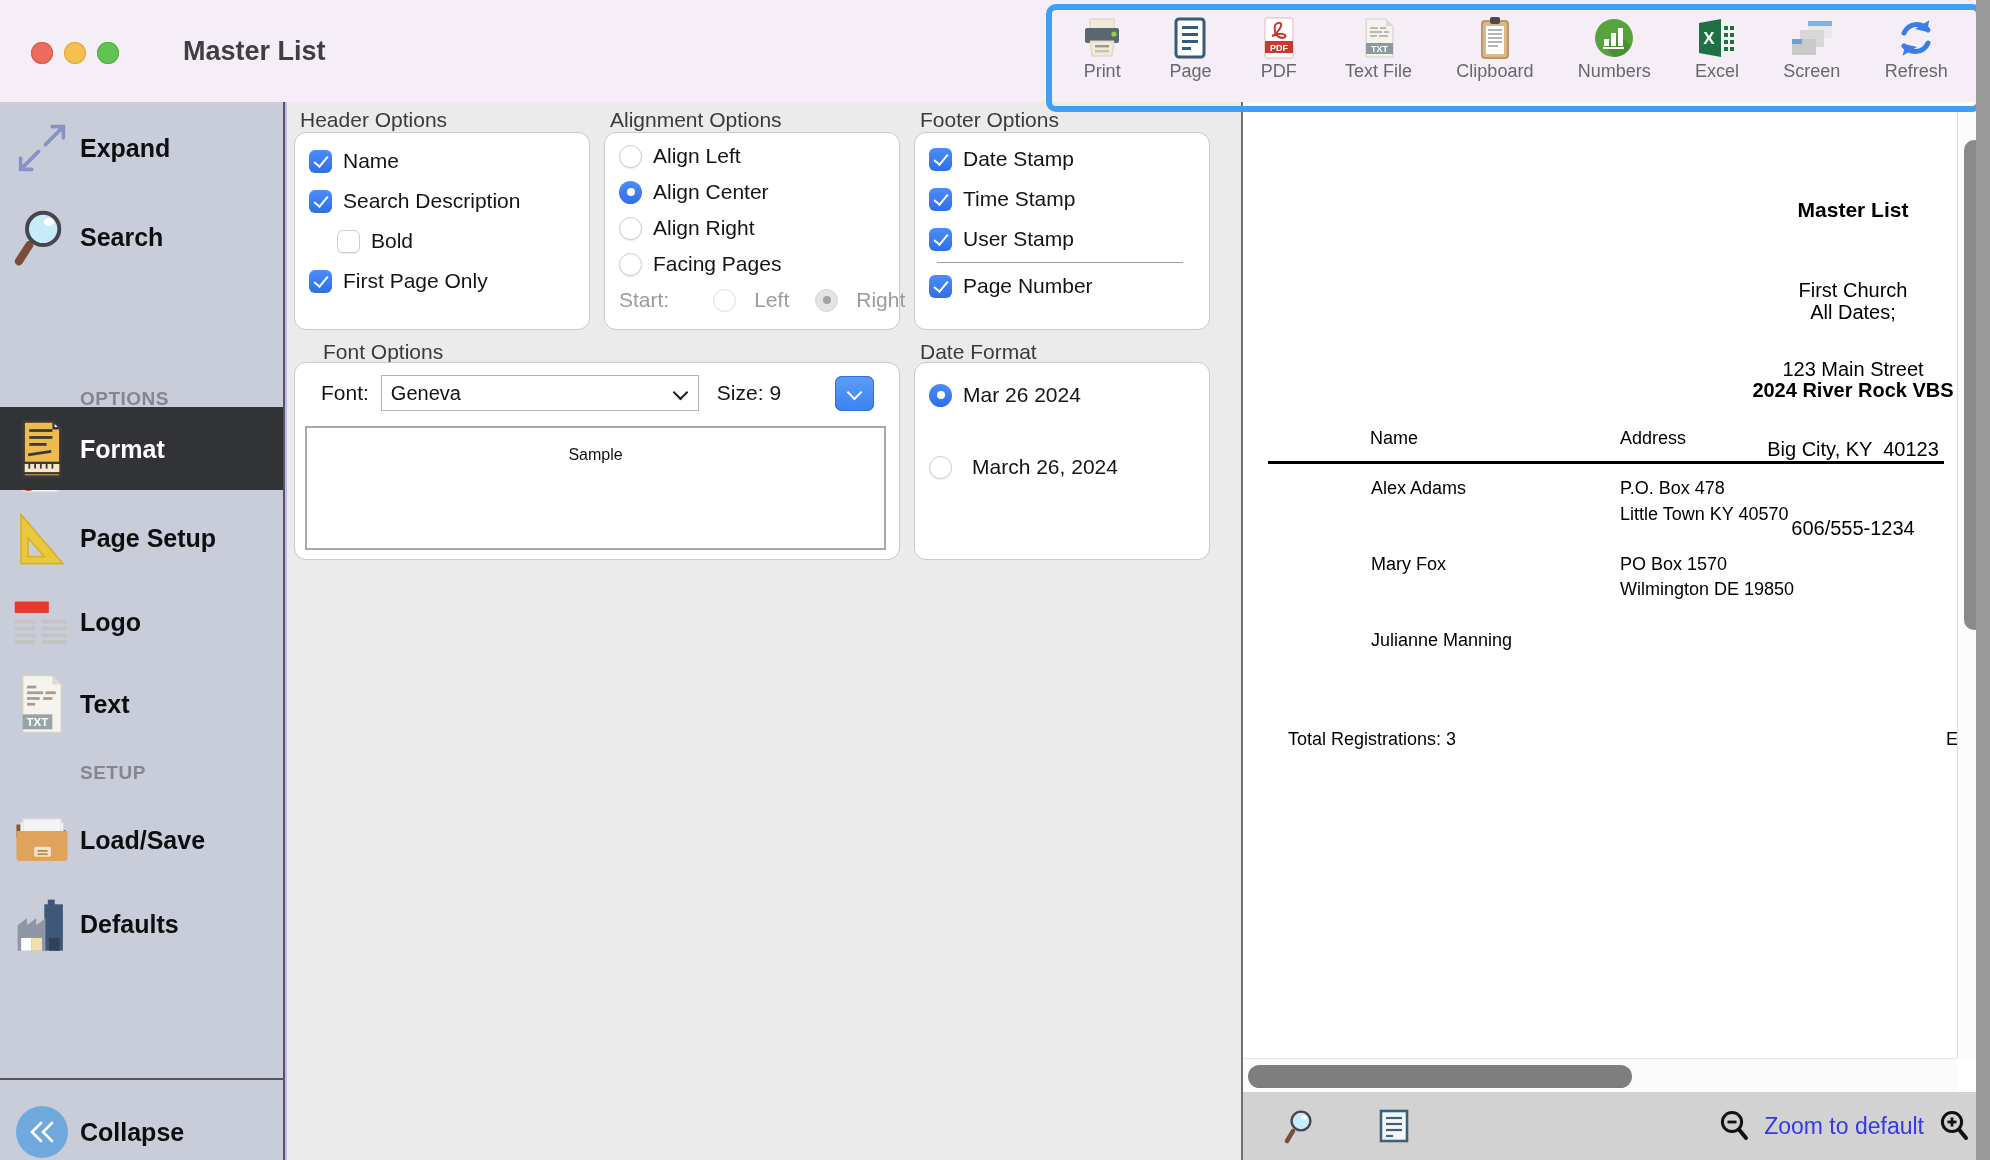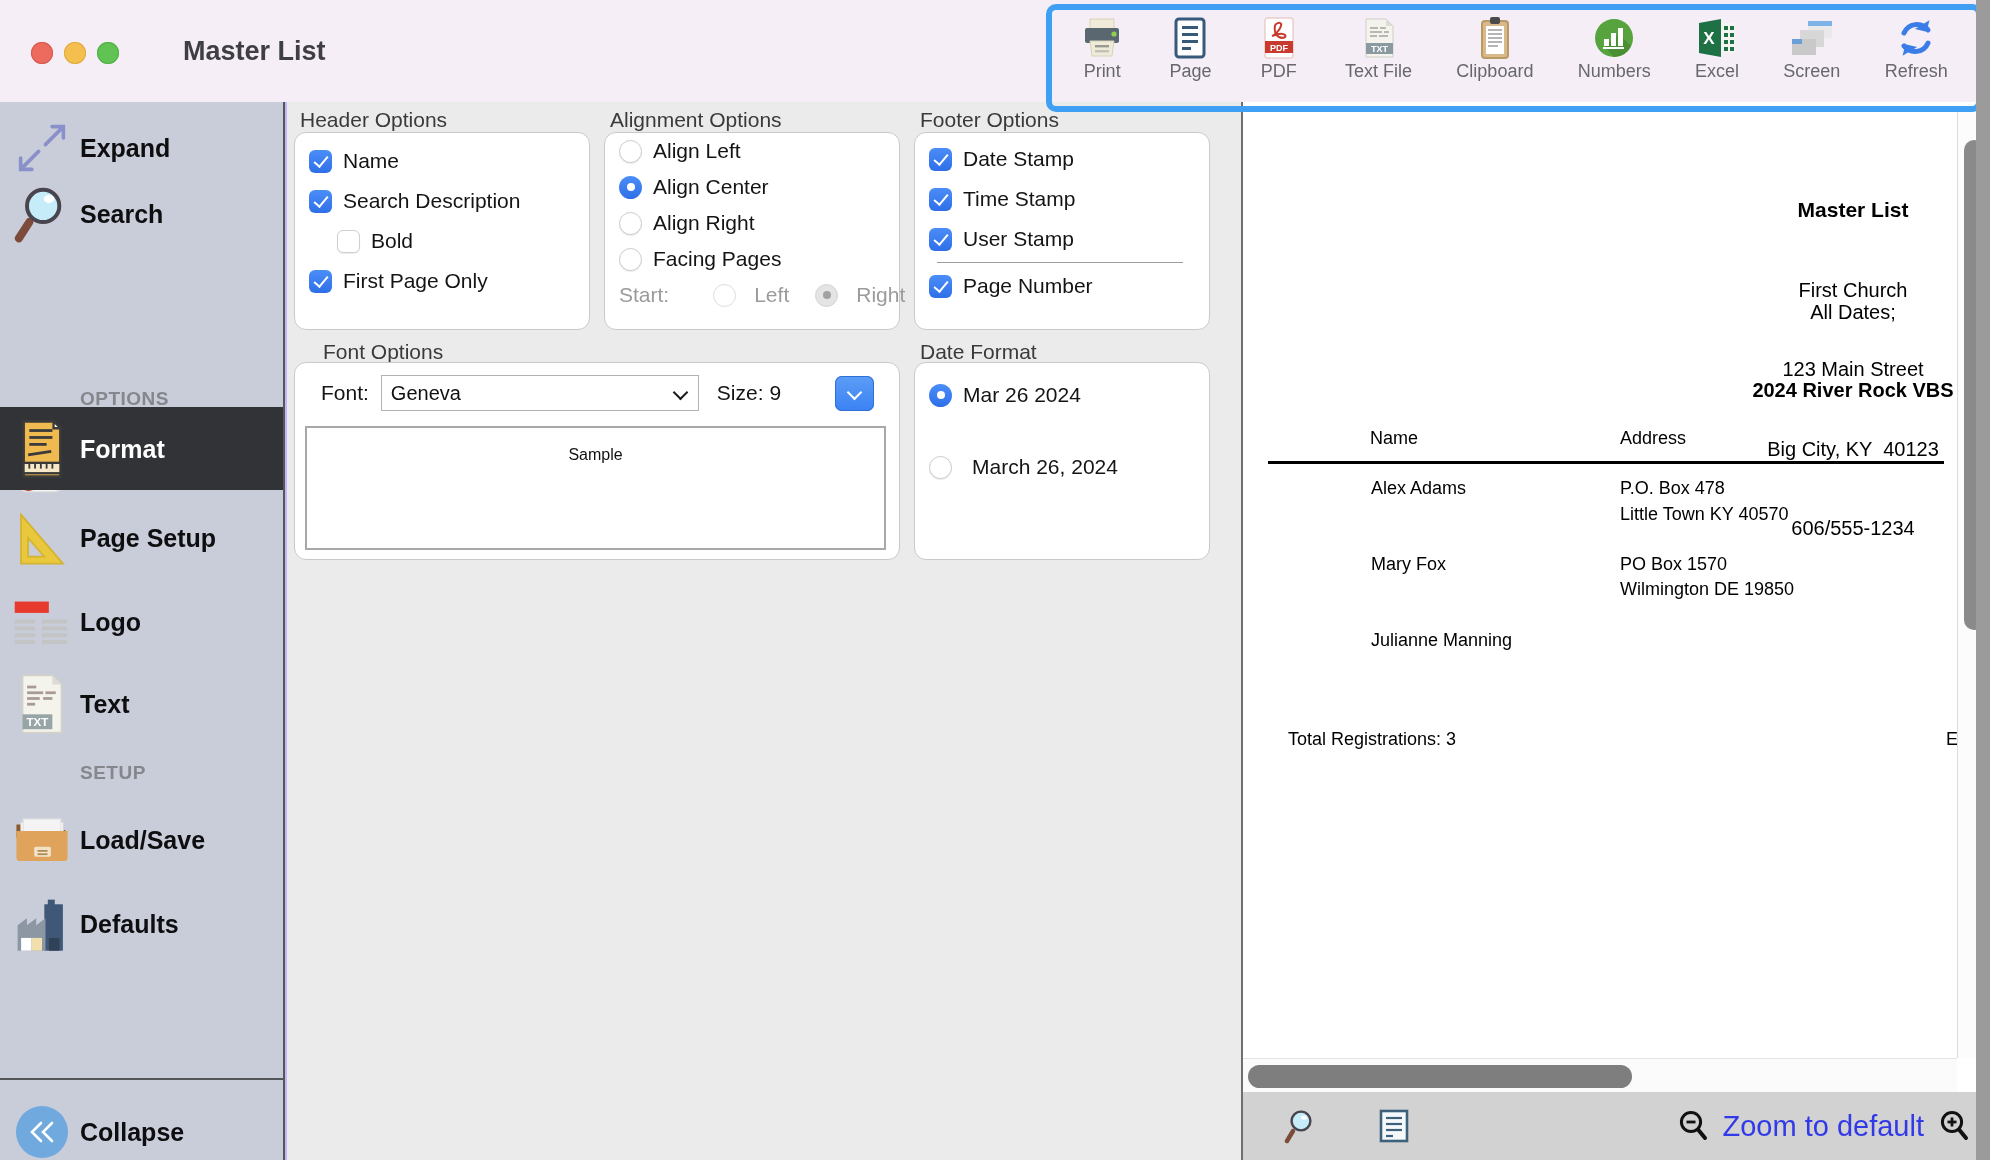--- a/index.html
+++ b/index.html
@@ -84,21 +84,21 @@
   .cell{position:absolute;font-size:18px;color:#000;white-space:nowrap;}
   .vbar{position:absolute;left:714px;top:10px;width:33px;height:946px;background:#FCFCFC;
         border-left:1px solid #DCDCDC;box-sizing:border-box;}
   .vbar-thumb{position:absolute;left:6px;top:28px;width:20px;height:490px;border-radius:10px;background:#8A8A8A;}
   .hbar{position:absolute;left:0;top:956px;width:714px;height:34px;background:#FBFBFB;border-top:1px solid #E4E4E4;}
   .hbar-thumb{position:absolute;left:5px;top:6px;width:384px;height:23px;border-radius:12px;background:#7E7E7E;}
   .pv-bottombar{position:absolute;left:0;top:990px;width:747px;height:68px;background:#D2D2D3;
                 display:flex;align-items:center;padding:0 20px;box-sizing:border-box;}
   .pv-left-icons{display:flex;align-items:center;gap:62px;margin-left:20px;}
   .pv-right{margin-left:auto;display:flex;align-items:center;gap:14px;}
-  .zoom-default{font-size:29px;color:#3239E6;cursor:pointer;white-space:nowrap;}
+  .zoom-default{font-size:23px;color:#3239E6;cursor:pointer;white-space:nowrap;}
   svg{display:block;}
 </style>
 </head>
 <body>
 
 <div class="app">
 
   <header class="titlebar">
     <span class="tl red"></span>
     <span class="tl yellow"></span>
@@ -245,21 +245,21 @@
 
     <div class="sb-item" style="top:6px;">
       <span class="sb-icon">
         <svg width="54" height="54" viewBox="0 0 48 48" fill="none" stroke="#8A90C9" stroke-width="3.2" stroke-linecap="round">
             <path d="M27 21 L43 5 M33 5 h10 v10 M21 27 L5 43 M5 33 v10 h10"></path>
           </svg>
       </span>
       <span class="sb-label">Expand</span>
     </div>
 
-    <div class="sb-item" style="top:72px;">
+    <div class="sb-item" style="top:95px;">
       <span class="sb-icon">
         <svg width="56" height="60" viewBox="0 0 48 52">
             <line x1="13" y1="33" x2="4" y2="47" stroke="#7C4B3A" stroke-width="7" stroke-linecap="round"></line>
             <circle cx="25" cy="19" r="14" fill="#C6ECFA" stroke="#49454F" stroke-width="3.4"></circle>
             <ellipse cx="30" cy="13" rx="4.5" ry="3.4" fill="#fff"></ellipse>
           </svg>
       </span>
       <span class="sb-label">Search</span>
     </div>
 
@@ -412,21 +412,21 @@
         <span class="chk unchecked"></span>
         <span class="opt-label">Bold</span>
       </div>
       <div class="row">
         <span class="chk checked"></span>
         <span class="opt-label">First Page Only</span>
       </div>
     </div>
 
     <div class="sec-label" style="left:323px;top:6px;">Alignment Options</div>
-    <div class="panel" style="left:317px;top:30px;width:296px;height:198px;">
+    <div class="panel" style="left:317px;top:30px;width:296px;height:198px;padding-top:5px;">
       <div class="row r36">
         <span class="radio off"></span>
         <span class="opt-label">Align Left</span>
       </div>
       <div class="row r36">
         <span class="radio on"></span>
         <span class="opt-label">Align Center</span>
       </div>
       <div class="row r36">
         <span class="radio off"></span>

